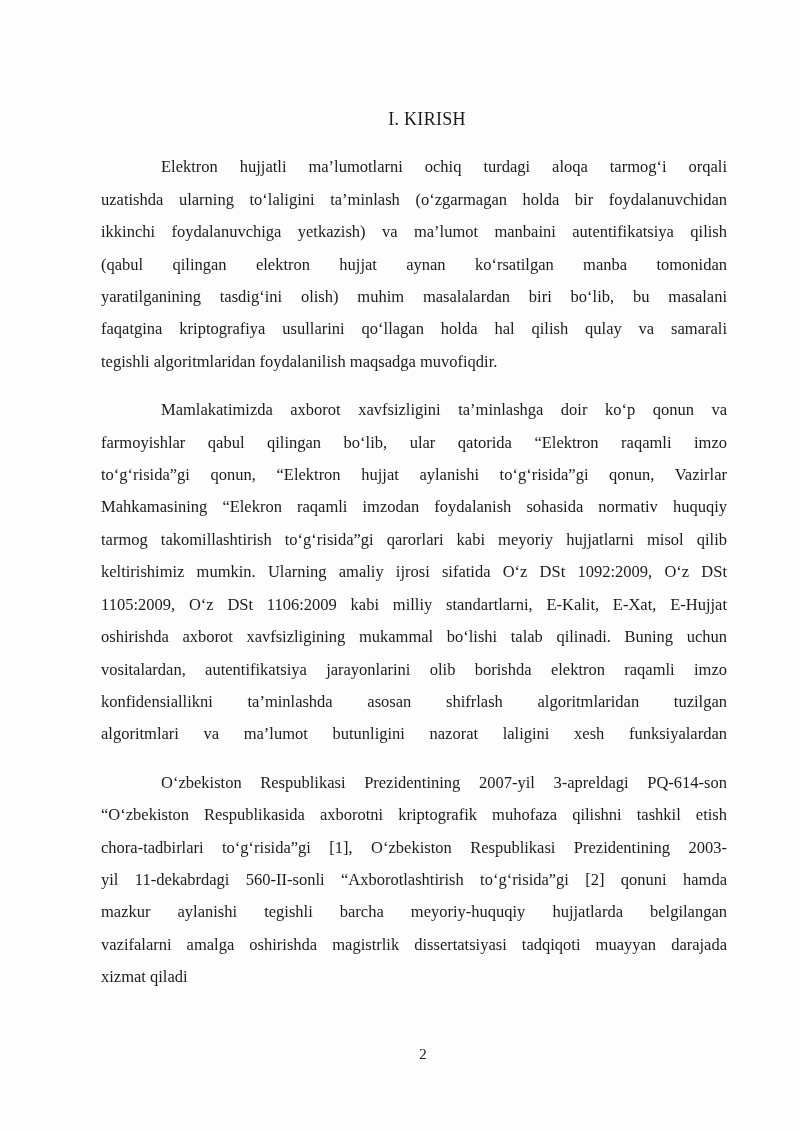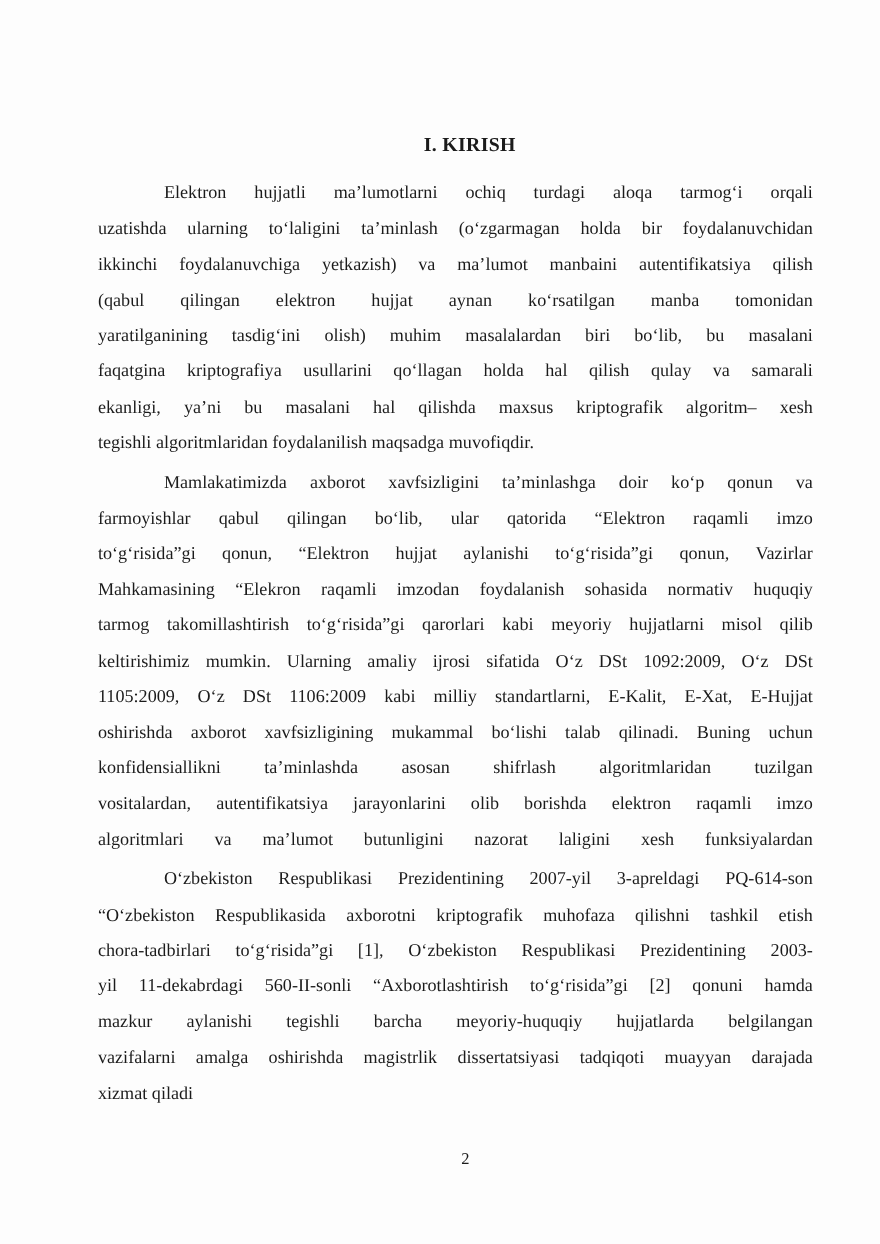--- a/index.html
+++ b/index.html
@@ -16,30 +16,30 @@
     color: #1b1b1b;
     overflow: hidden;
   }
   .content {
     position: absolute;
     left: 85px;
     top: 103px;
     width: 658px;
   }
   .title {
-    margin: 12px;
+    margin: 0;
     padding: 0 0 0 26px;
     font-size: 18px;
-    font-weight: bold;
+    font-weight: normal;
     line-height: 32.4px;
     text-align: center;
     letter-spacing: 0.3px;
   }
   .para {
-    margin: 4px;
+    margin: 16px;
     padding: 0;
   }
   .line {
     font-size: 16.5px;
     line-height: 32.4px;
     text-align: justify;
     text-align-last: justify;
     overflow: hidden;
   }
   .line.first {
@@ -68,35 +68,34 @@
 
     <h1 class="title">I. KIRISH</h1>
 
     <div class="para">
       <div class="line first">Elektron hujjatli ma’lumotlarni ochiq turdagi aloqa tarmog‘i  orqali</div>
       <div class="line">uzatishda ularning to‘laligini ta’minlash (o‘zgarmagan holda bir foydalanuvchidan</div>
       <div class="line">ikkinchi foydalanuvchiga yetkazish) va ma’lumot manbaini autentifikatsiya qilish</div>
       <div class="line">(qabul qilingan elektron hujjat aynan ko‘rsatilgan manba tomonidan</div>
       <div class="line">yaratilganining tasdig‘ini olish) muhim masalalardan biri bo‘lib, bu masalani</div>
       <div class="line">faqatgina kriptografiya usullarini qo‘llagan holda hal qilish qulay va samarali</div>
-      <div class="line">ekanligi, ya’ni bu masalani hal qilishda maxsus kriptografik algoritm– xesh</div>
       <div class="line last">tegishli algoritmlaridan foydalanilish maqsadga muvofiqdir.</div>
     </div>
 
     <div class="para">
       <div class="line first">Mamlakatimizda axborot xavfsizligini ta’minlashga doir ko‘p qonun va</div>
       <div class="line">farmoyishlar qabul qilingan bo‘lib, ular qatorida “Elektron raqamli imzo</div>
       <div class="line">to‘g‘risida”gi qonun, “Elektron hujjat aylanishi to‘g‘risida”gi qonun, Vazirlar</div>
       <div class="line">Mahkamasining “Elekron raqamli imzodan foydalanish sohasida normativ huquqiy</div>
       <div class="line">tarmog takomillashtirish to‘g‘risida”gi qarorlari kabi meyoriy hujjatlarni misol qilib</div>
       <div class="line">keltirishimiz mumkin. Ularning amaliy ijrosi sifatida O‘z DSt 1092:2009, O‘z DSt</div>
       <div class="line">1105:2009, O‘z DSt 1106:2009 kabi milliy standartlarni, E-Kalit, E-Xat, E-Hujjat</div>
       <div class="line">oshirishda axborot xavfsizligining mukammal bo‘lishi talab qilinadi. Buning uchun</div>
+      <div class="line">vositalardan, autentifikatsiya jarayonlarini olib borishda elektron raqamli imzo</div>
       <div class="line">konfidensiallikni ta’minlashda asosan shifrlash algoritmlaridan tuzilgan</div>
-      <div class="line">vositalardan, autentifikatsiya jarayonlarini olib borishda elektron raqamli imzo</div>
       <div class="line">algoritmlari va ma’lumot butunligini nazorat laligini xesh funksiyalardan</div>
     </div>
 
     <div class="para">
       <div class="line first">O‘zbekiston Respublikasi Prezidentining 2007-yil 3-apreldagi PQ-614-son</div>
       <div class="line">“O‘zbekiston Respublikasida axborotni kriptografik muhofaza qilishni tashkil etish</div>
       <div class="line">chora-tadbirlari to‘g‘risida”gi [1], O‘zbekiston Respublikasi Prezidentining 2003-</div>
       <div class="line">yil 11-dekabrdagi 560-II-sonli “Axborotlashtirish to‘g‘risida”gi [2] qonuni hamda</div>
       <div class="line">mazkur aylanishi tegishli barcha meyoriy-huquqiy hujjatlarda belgilangan</div>
       <div class="line">vazifalarni amalga oshirishda magistrlik dissertatsiyasi tadqiqoti muayyan darajada</div>

